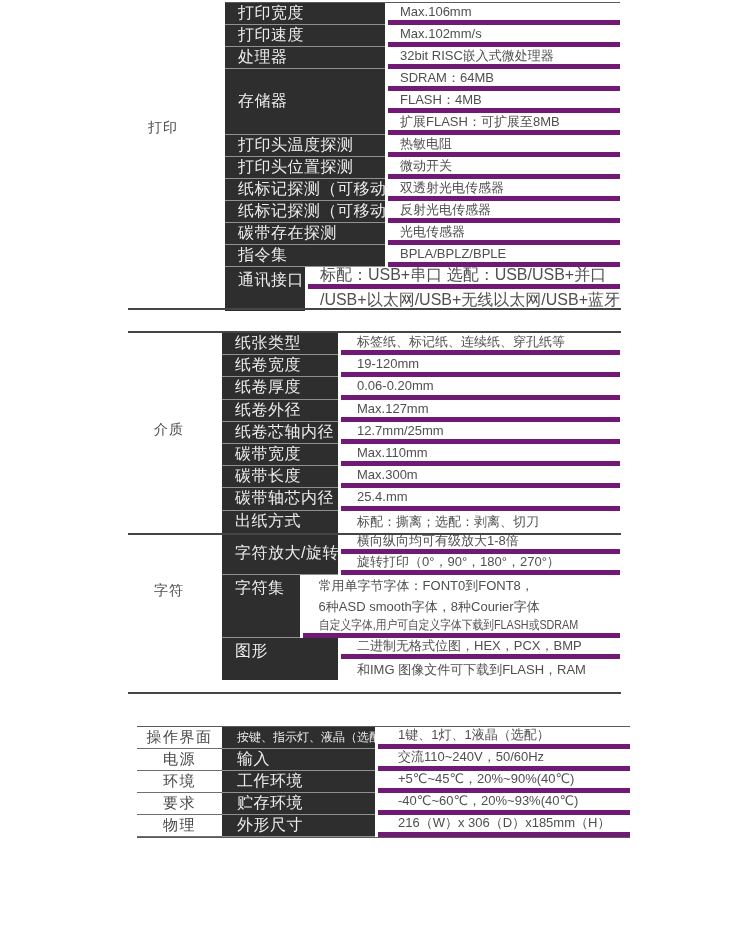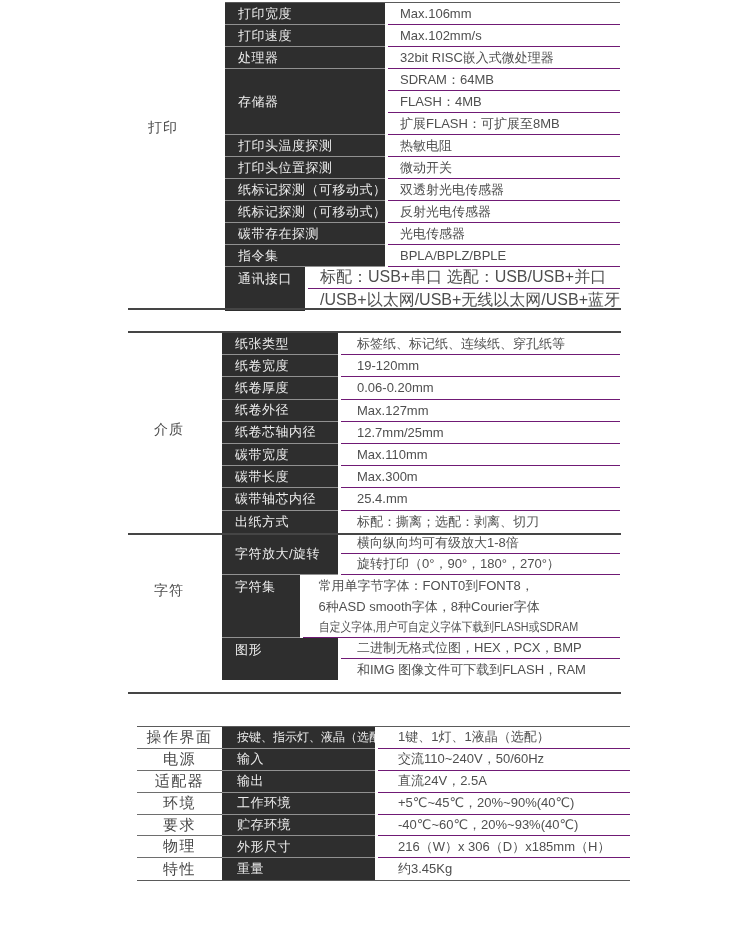--- a/index.html
+++ b/index.html
@@ -7,28 +7,28 @@
     position:relative; width:750px; height:938px; background:#ffffff;
     font-family:"Liberation Sans","DejaVu Sans",sans-serif; overflow:hidden;
   }
   
   .tbl { position:absolute; }
   .grp { display:flex; align-items:stretch; }
   .lcell {
     background:#2e2e2e; color:#ececec; box-sizing:border-box;
     padding-left:13px; display:flex; align-items:center;
     margin-right:3px; border-bottom:1px solid #919191;
-    font-size:13px; letter-spacing:0.5px; white-space:nowrap; overflow:hidden;
+    font-size:16px; letter-spacing:0.5px; white-space:nowrap; overflow:hidden;
   }
   .lcell.top { align-items:flex-start; padding-top:3px; }
   .lcell.nl { border-bottom:none; }
   .vcol { flex:1; display:flex; flex-direction:column; }
   .vrow {
     box-sizing:border-box; display:flex; align-items:center;
-    border-bottom:1px solid #701a75; color:#4f4f4f; font-size:13px;
+    border-bottom:5px solid #701a75; color:#4f4f4f; font-size:13px;
     padding-left:12px; white-space:nowrap; overflow:visible;
   }
   .vrow.nb { border-bottom:none; }
   .vrow.sm { font-size:16px; }
   .vrow.squeeze span { display:inline-block; transform:scaleX(0.86); transform-origin:left center; font-size:12.5px; }
 
   
   .t1 { left:225px; top:2px; width:395px; border-top:1px solid #5a5a5a; }
   .t1 .lcell { width:160px; }
   .t1 .vrow { height:22px; }
@@ -230,43 +230,33 @@
       <div class="ccell">操作界面</div>
       <div class="lcell lbl-sm">按键、指示灯、液晶（选配）</div>
       <div class="vrow">1键、1灯、1液晶（选配）</div>
     </div>
     <div class="grp">
       <div class="ccell">电源</div>
       <div class="lcell">输入</div>
       <div class="vrow">交流110~240V，50/60Hz</div>
     </div>
     <div class="grp">
-      <div class="ccell">适配器</div>
-      <div class="lcell">输出</div>
-      <div class="vrow">直流24V，2.5A</div>
-    </div>
-    <div class="grp">
       <div class="ccell">环境</div>
       <div class="lcell">工作环境</div>
       <div class="vrow">+5℃~45℃，20%~90%(40℃)</div>
     </div>
     <div class="grp">
       <div class="ccell">要求</div>
       <div class="lcell">贮存环境</div>
       <div class="vrow">-40℃~60℃，20%~93%(40℃)</div>
     </div>
     <div class="grp">
       <div class="ccell">物理</div>
       <div class="lcell">外形尺寸</div>
       <div class="vrow">216（W）x 306（D）x185mm（H）</div>
-    </div>
-    <div class="grp">
-      <div class="ccell nb">特性</div>
-      <div class="lcell nl">重量</div>
-      <div class="vrow nb">约3.45Kg</div>
     </div>
   </div>
 
   <div class="hline" style="top:308px;"></div>
   <div class="hline" style="top:331px;"></div>
   <div class="hline" style="top:533px;"></div>
   <div class="hline" style="top:692px;"></div>
 
 </div>
 

